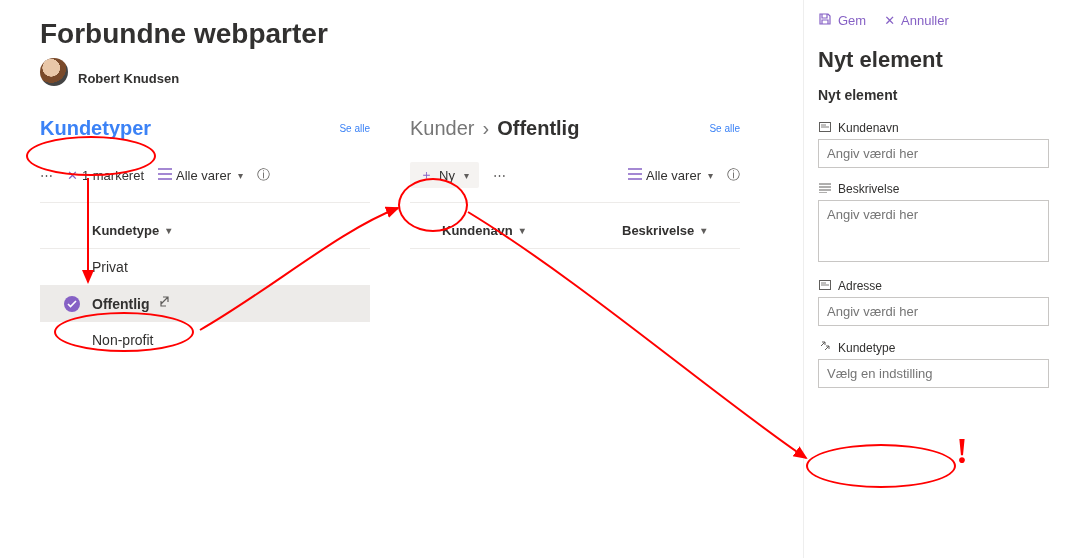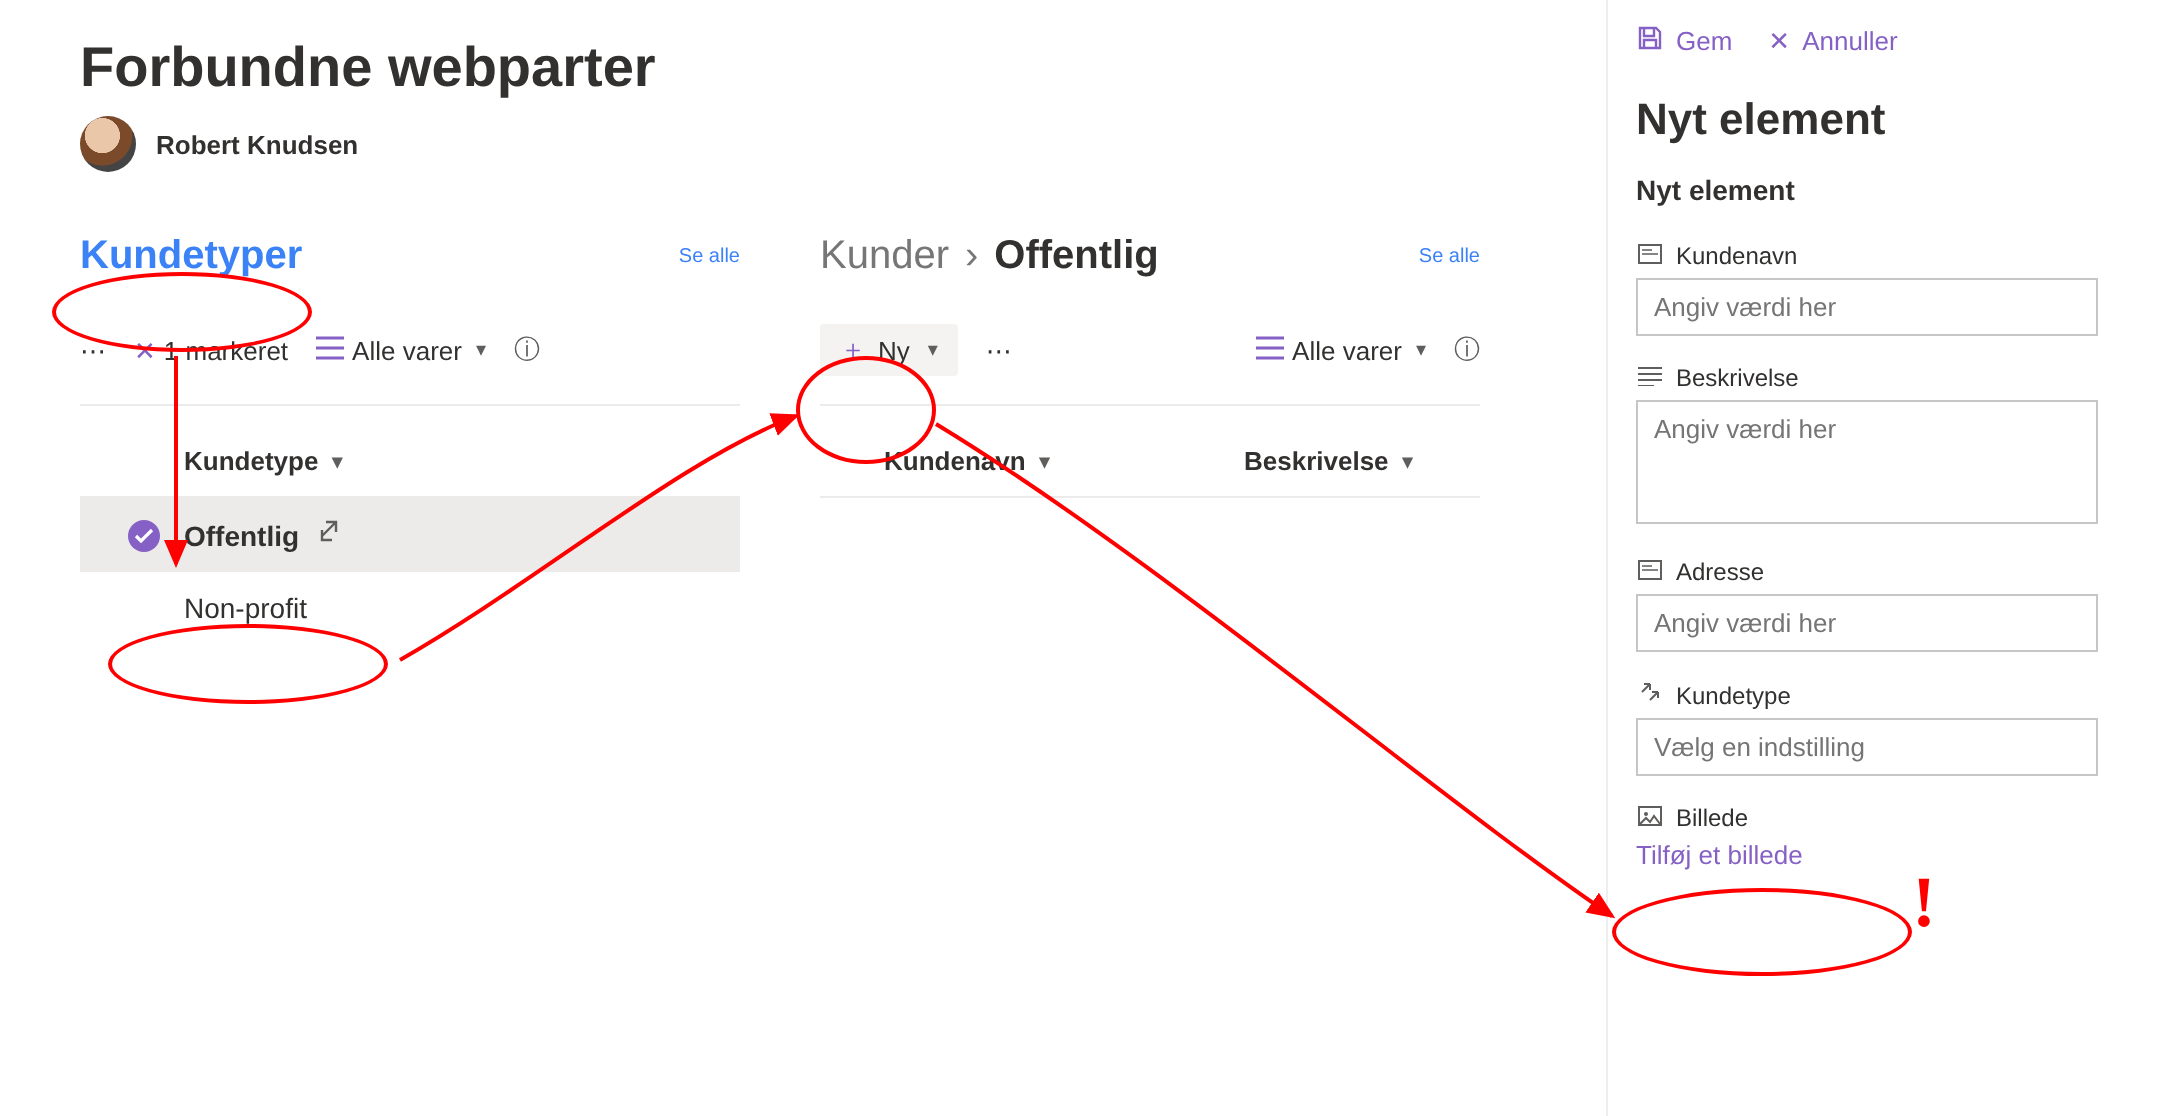--- a/index.html
+++ b/index.html
@@ -14,21 +14,21 @@
     position: relative;
   }
   
   .page-title {
     font-size: 28px;
     font-weight: 600;
     margin: 18px 0 4px 40px;
   }
   .author-row {
     display: flex;
-    align-items: center;
+    align-items: flex-end;
     margin: 8px 0 28px 40px;
     gap: 10px;
   }
   .avatar {
     width: 28px; height: 28px; border-radius: 50%;
     background: radial-gradient(circle at 40% 35%, #e9c7a8 0 35%, #7a4a2a 36% 60%, #444 61% 100%);
   }
   .author-name { font-weight: 600; font-size: 13px; }
 
   .columns {
@@ -231,20 +231,23 @@
     </div>
     <div class="divider"></div>
 
     <div class="table-head">
       <span class="th">
         <span>Kundetype</span>
         <span class="chev">▾</span>
       </span>
     </div>
 
+    <div class="row">
+      <div class="cell1">Privat</div>
+    </div>
     <div class="row selected" style="position:relative;">
       <span class="checkmark">
         <svg viewBox="0 0 10 10">
             <path d="M1 5l2.5 2.5L9 2" stroke="#fff" stroke-width="1.6" fill="none"></path>
           </svg>
       </span>
       <div class="cell1">
         <span>Offentlig</span>
         <span class="share-ico">
           <svg width="14" height="14" viewBox="0 0 14 14">
@@ -366,33 +369,20 @@
       <span class="fld-ico">
         <svg width="12" height="12" viewBox="0 0 12 12">
             <path d="M2 6 L6 2 M6 2h-3 M6 2v3 M6 10 L10 6 M10 6v3 M10 6h-3" stroke="#605e5c" stroke-width="1" fill="none"></path>
           </svg>
       </span>
       <span>Kundetype</span>
     </div>
     <input class="input" placeholder="Vælg en indstilling" style="">
   </div>
 
-  <div class="field">
-    <div class="field-label">
-      <span class="fld-ico">
-        <svg width="12" height="10" viewBox="0 0 12 10">
-            <rect x="0.5" y="0.5" width="11" height="9" stroke="#605e5c" fill="none"></rect>
-            <circle cx="4" cy="4" r="1" fill="#605e5c"></circle>
-            <path d="M1 9l3-3 2 2 2-3 3 4" stroke="#605e5c" fill="none"></path>
-          </svg>
-      </span>
-      <span>Billede</span>
-    </div>
-    <div class="add-image">Tilføj et billede</div>
-  </div>
 </div>
 
 <div class="anno ellipse" style="left:26px; top:136px; width:130px; height:40px;"></div>
 <div class="anno ellipse" style="left:54px; top:312px; width:140px; height:40px;"></div>
 <div class="anno ellipse" style="left:398px; top:178px; width:70px; height:54px;"></div>
 <div class="anno ellipse" style="left:806px; top:444px; width:150px; height:44px;"></div>
 <div class="exclaim" style="left:956px; top:430px;">!</div>
 
 <svg class="arrow" style="left:0; top:0;" width="1079" height="558">
   <defs>

